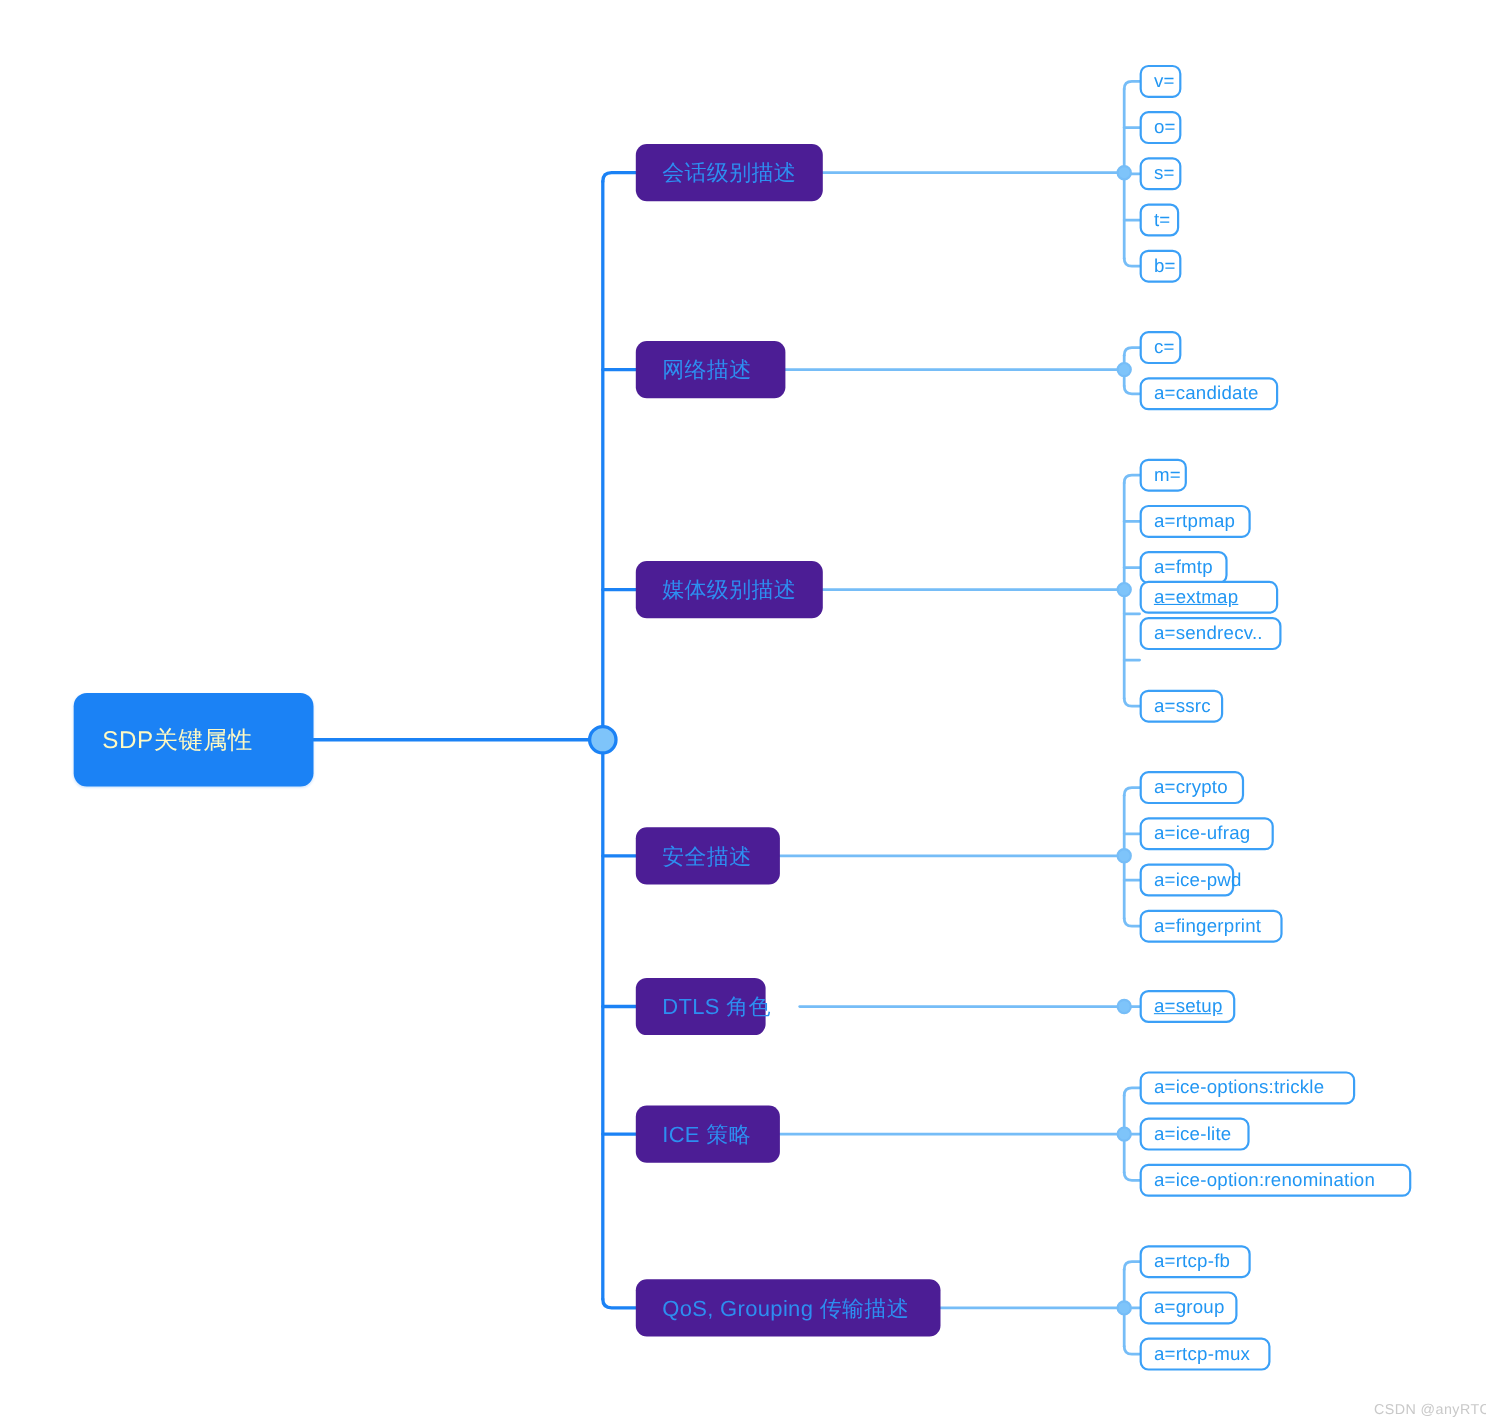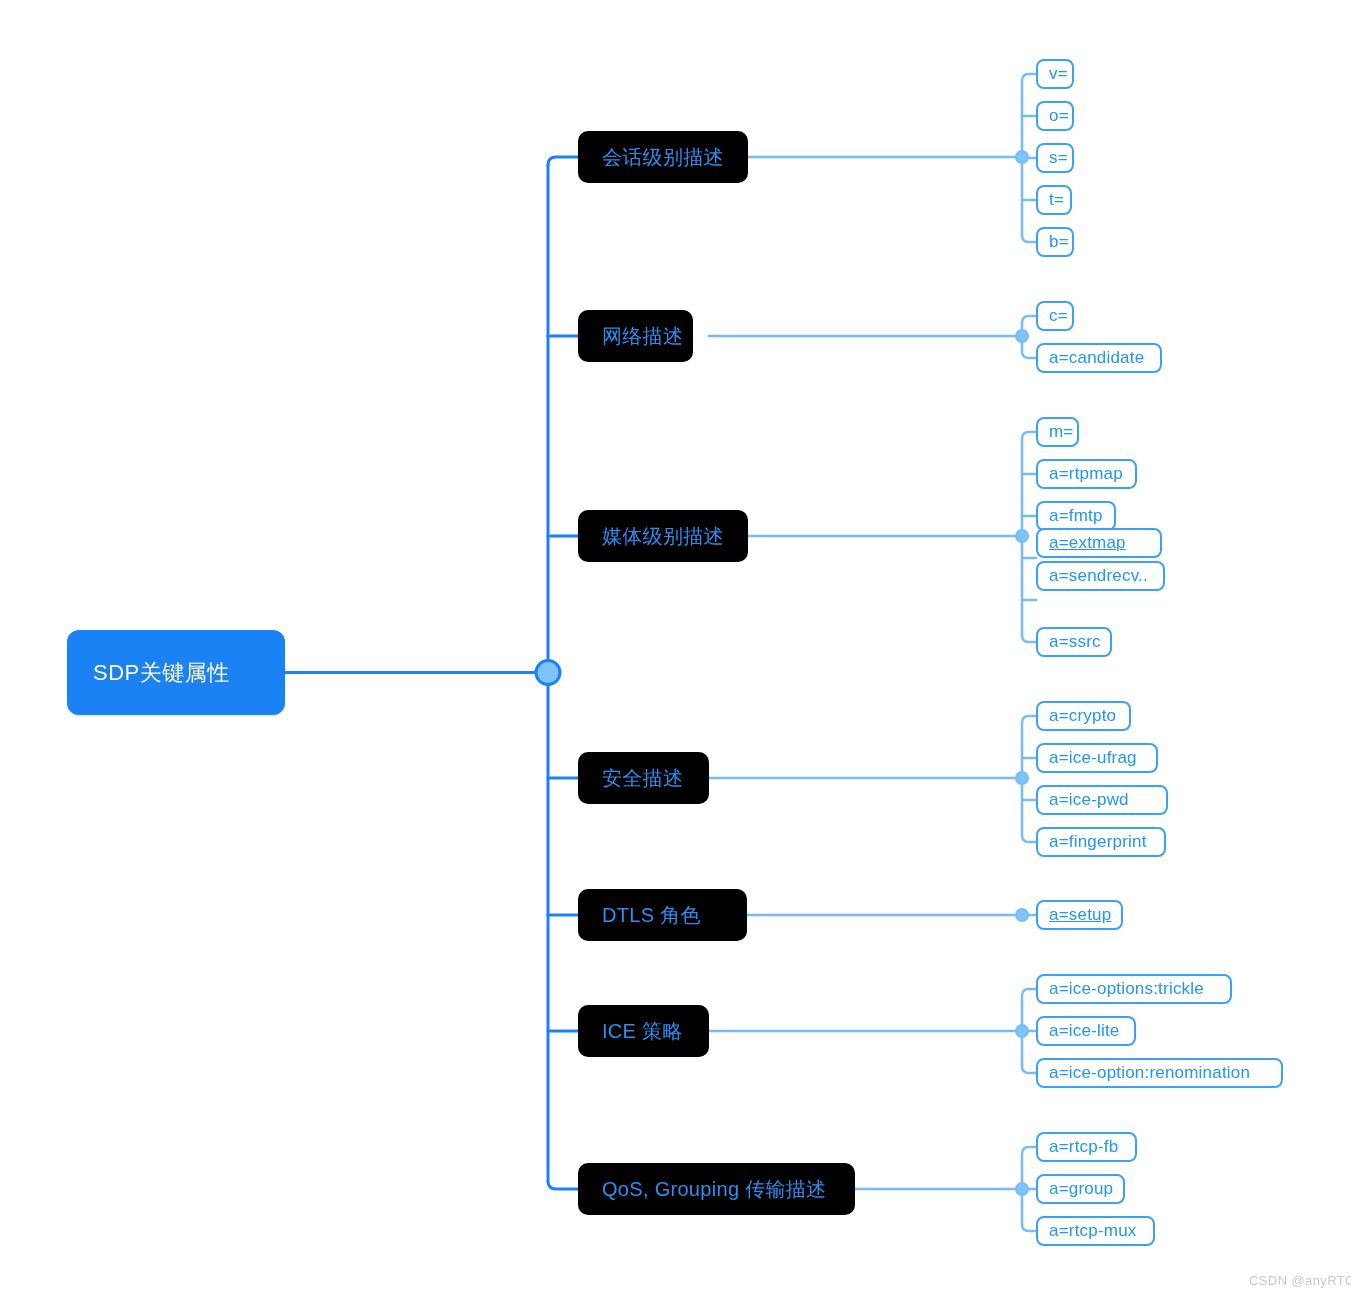--- a/index.html
+++ b/index.html
@@ -37,21 +37,21 @@
     background: #1b82f5;
     color: #fef9c3;
     border-radius: 12px;
     font-size: 22px;
     font-weight: 400;
     letter-spacing: 0.5px;
     padding: 0 26px;
     box-shadow: 0 1px 2px rgba(27,130,245,0.18);
   }
   .branch-node {
-    background: #000000;
+    background: #4c1d95;
     color: #2d8ef0;
     border-radius: 10px;
     font-size: 20px;
     font-weight: 500;
     padding: 12px 24px;
     letter-spacing: 0.3px;
   }
   .leaf-node {
     background: #ffffff;
     color: #2196f3;
@@ -145,21 +145,21 @@
       </div>
       <div class="node leaf-node" style="left: 1036px; top: 143px; width: 38px; height: 30px;">
         <span>s=</span>
       </div>
       <div class="node leaf-node" style="left: 1036px; top: 185px; width: 36px; height: 30px;">
         <span>t=</span>
       </div>
       <div class="node leaf-node" style="left: 1036px; top: 227px; width: 38px; height: 30px;">
         <span>b=</span>
       </div>
-      <div class="node branch-node" style="left: 578px; top: 310px; width: 115px; height: 52px;">
+      <div class="node branch-node" style="left: 578px; top: 310px; width: 136px; height: 52px;">
         <span>网络描述</span>
       </div>
       <div class="node leaf-node" style="left: 1036px; top: 301px; width: 38px; height: 30px;">
         <span>c=</span>
       </div>
       <div class="node leaf-node" style="left: 1036px; top: 343px; width: 126px; height: 30px;">
         <span>a=candidate</span>
       </div>
       <div class="node branch-node" style="left: 578px; top: 510px; width: 170px; height: 52px;">
         <span>媒体级别描述</span>
@@ -184,27 +184,27 @@
       </div>
       <div class="node branch-node" style="left: 578px; top: 752px; width: 131px; height: 52px;">
         <span>安全描述</span>
       </div>
       <div class="node leaf-node" style="left: 1036px; top: 701px; width: 95px; height: 30px;">
         <span>a=crypto</span>
       </div>
       <div class="node leaf-node" style="left: 1036px; top: 743px; width: 122px; height: 30px;">
         <span>a=ice-ufrag</span>
       </div>
-      <div class="node leaf-node" style="left: 1036px; top: 785px; width: 132px; height: 30px;">
+      <div class="node leaf-node" style="left: 1036px; top: 785px; width: 86px; height: 30px;">
         <span>a=ice-pwd</span>
       </div>
       <div class="node leaf-node" style="left: 1036px; top: 827px; width: 130px; height: 30px;">
         <span>a=fingerprint</span>
       </div>
-      <div class="node branch-node" style="left: 578px; top: 889px; width: 169px; height: 52px; text-align: right;">
+      <div class="node branch-node" style="left: 578px; top: 889px; width: 118px; height: 52px; text-align: right;">
         <span>DTLS 角色</span>
       </div>
       <div class="node leaf-node" style="left: 1036px; top: 900px; width: 87px; height: 30px; text-decoration: underline;">
         <span>a=setup</span>
       </div>
       <div class="node branch-node" style="left: 578px; top: 1005px; width: 131px; height: 52px;">
         <span>ICE 策略</span>
       </div>
       <div class="node leaf-node" style="left: 1036px; top: 974px; width: 196px; height: 30px;">
         <span>a=ice-options:trickle</span>

